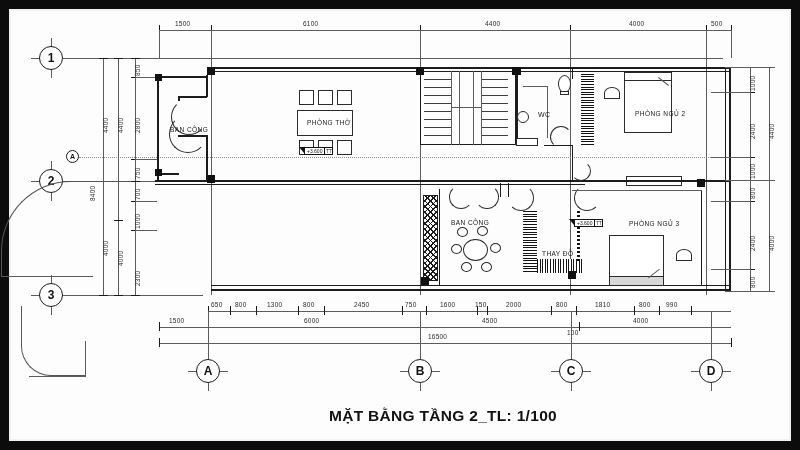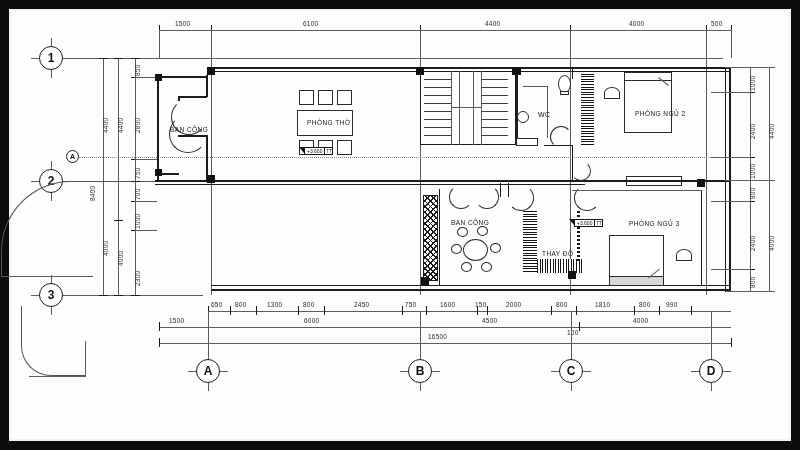--- a/index.html
+++ b/index.html
@@ -522,15 +522,16 @@
     <div class="ln v" style="left:700px; top:372px; height:8px;"></div>
     <div class="ln h" style="left:680px; top:360px; width:8px;"></div>
     <div class="ln h" style="left:712px; top:360px; width:8px;"></div>
 
     <div class="curve-tl" style="left:-10px; top:170px; width:130px; height:95px;"></div>
     <div class="curve-bl" style="left:10px; top:295px; width:65px; height:70px;"></div>
     <div class="ln h" style="left:-10px; top:265px; width:92px;"></div>
     <div class="ln v" style="left:74px; top:330px; height:36px;"></div>
     <div class="ln h" style="left:18px; top:365px; width:57px;"></div>
 
+    <div class="title" style="left:318px; top:396px;">MẶT BẰNG TẦNG 2_TL: 1/100</div>
 
   </div>
 </div>
 
 </body></html>

